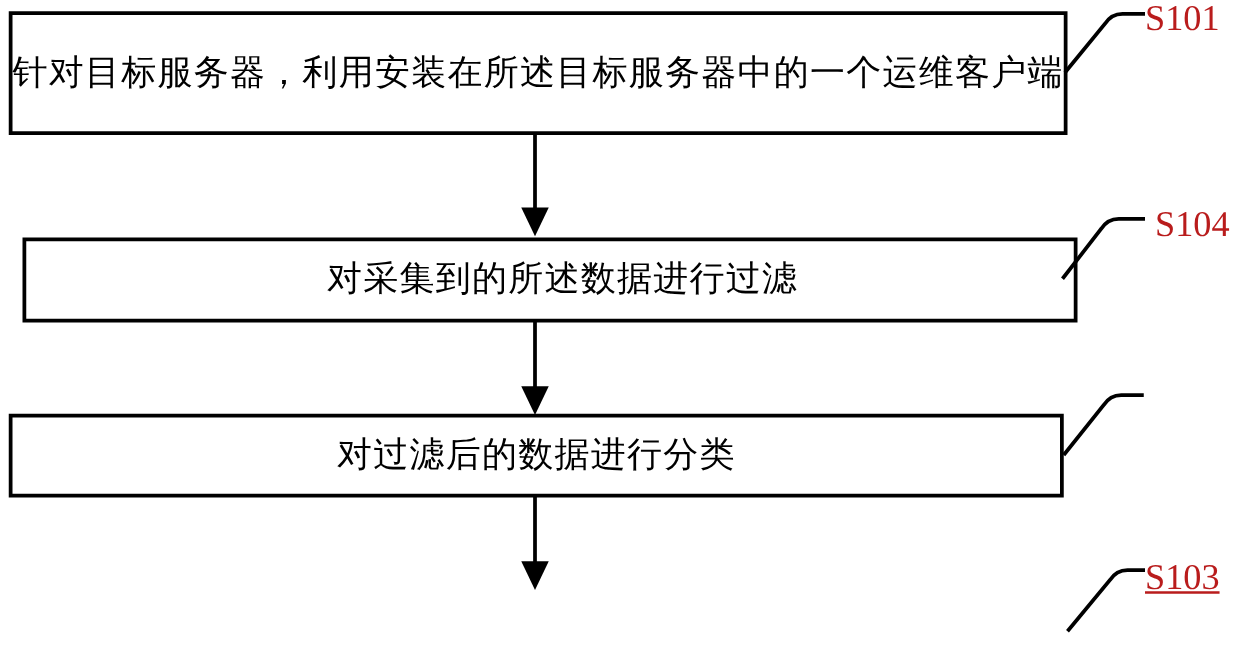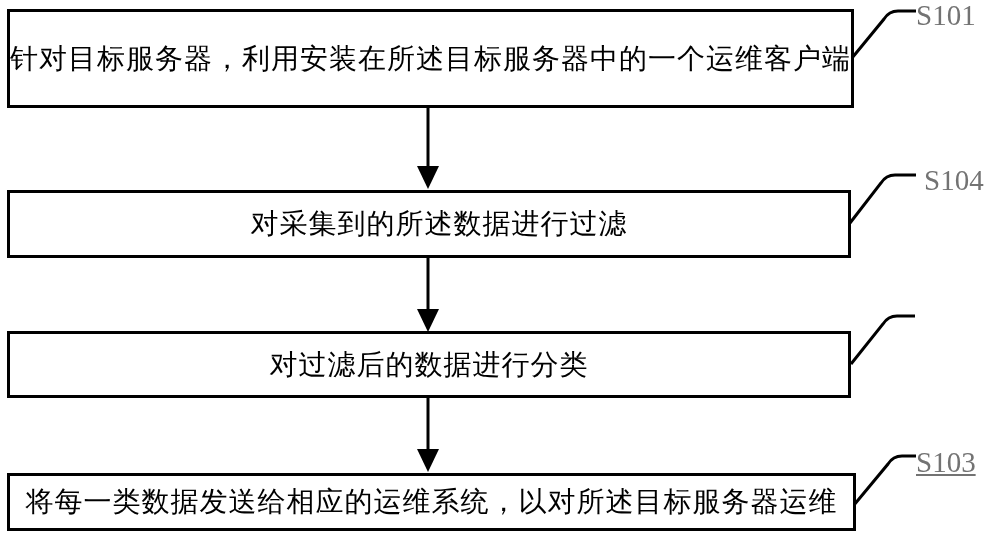--- a/index.html
+++ b/index.html
@@ -24,26 +24,26 @@
     flex-direction: column;
     align-items: center;
     justify-content: center;
     text-align: center;
     color: #000000;
     font-size: 28px;
     line-height: 34px;
     letter-spacing: 1px;
   }
   #box-1 { left: 7px;  top: 9px;   width: 847px; height: 99px; }
-  #box-2 { left: 7px;  top: 190px; width: 844px; height: 68px; padding-left: 20px; }
+  #box-2 { left: 18px;  top: 190px; width: 844px; height: 68px; padding-left: 20px; }
   #box-3 { left: 7px;  top: 331px; width: 844px; height: 67px; }
   #box-4 { left: 7px;  top: 473px; width: 849px; height: 58px; }
   .step-label {
     position: absolute;
-    color: #737373;
+    color: #b91c1c;
     font-size: 29px;
     line-height: 29px;
     font-family: "Liberation Serif", serif;
     white-space: nowrap;
   }
   #label-1 { left: 916px; top: 1px;   }
   #label-2 { left: 924px; top: 166px; }
   #label-3 { left: 916px; top: 307px; }
   #label-4 { left: 916px; top: 448px; text-decoration: underline; }
   #overlay {
@@ -73,23 +73,20 @@
   </div>
 
   <div id="box-2" class="flow-box">
     <div>对采集到的所述数据进行过滤</div>
   </div>
 
   <div id="box-3" class="flow-box">
     <div>对过滤后的数据进行分类</div>
   </div>
 
-  <div id="box-4" class="flow-box">
-    <div>将每一类数据发送给相应的运维系统，以对所述目标服务器运维</div>
-  </div>
 
   <div id="label-1" class="step-label">S101</div>
   <div id="label-2" class="step-label">S104</div>
   <div id="label-4" class="step-label">S103</div>
 
   <svg id="overlay" viewBox="0 0 1000 536" xmlns="http://www.w3.org/2000/svg">
 
     <line class="stroke" x1="428" y1="107" x2="428" y2="170"></line>
     <polygon class="head" points="417,166 439,166 428,189"></polygon>
 

